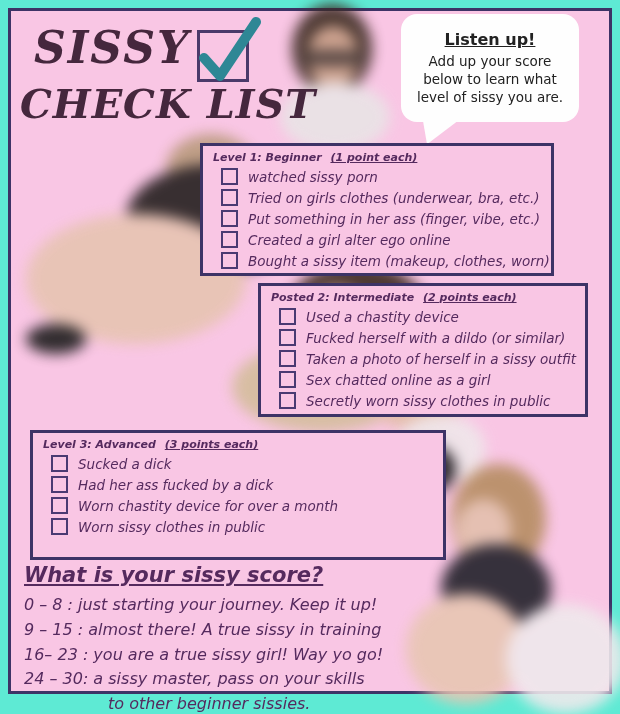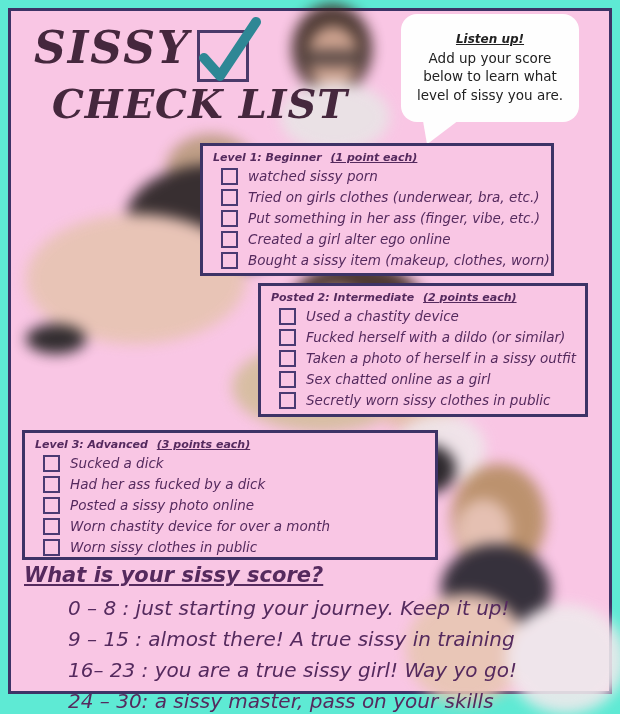--- a/index.html
+++ b/index.html
@@ -7,46 +7,46 @@
   .canvas{position:relative;width:620px;height:714px;background:#5eead4;overflow:hidden;}
   .frame{position:absolute;left:8px;top:8px;width:598px;height:680px;background:#f9c6e4;border:3px solid #3d3366;z-index:0;}
 
   
   .photo{position:absolute;z-index:1;filter:blur(7px);opacity:.9;}
   .blob{position:absolute;border-radius:50%;}
 
   
   .title{position:absolute;z-index:3;color:#45273d;font-family:"DejaVu Serif",serif;font-style:italic;font-weight:bold;line-height:1;}
   #title1{left:34px;top:26px;font-size:44px;letter-spacing:2px;}
-  #title2{left:52px;top:84px;font-size:40px;letter-spacing:1px;}
+  #title2{left:20px;top:84px;font-size:40px;letter-spacing:1px;}
 
   
   .checkicon-box{position:absolute;left:197px;top:30px;width:46px;height:46px;border:3px solid #4a3a6a;z-index:3;background:transparent;}
   .checkicon-svg{position:absolute;left:190px;top:10px;z-index:4;}
 
   
   .bubble{position:absolute;left:401px;top:14px;width:178px;height:108px;background:#fefefe;border-radius:16px;z-index:3;
           display:flex;flex-direction:column;align-items:center;justify-content:center;color:#222;text-align:center;}
-  .bubble .head{font-size:12px;font-weight:bold;font-style:italic;text-decoration:underline;margin-bottom:3px;}
+  .bubble .head{font-size:16px;font-weight:bold;text-decoration:underline;margin-bottom:3px;}
   .bubble .line{font-size:13.5px;line-height:1.35;}
   .bubble-tail{position:absolute;left:418px;top:116px;width:0;height:0;z-index:2;
                border-left:12px solid transparent;border-right:26px solid transparent;border-top:30px solid #fefefe;transform:rotate(12deg);}
 
   
   .level-box{position:absolute;border:3px solid #3d3366;background:#f9c6e4;z-index:3;box-sizing:border-box;padding:5px 8px 4px 10px;}
   .level-title{color:#552a5e;font-size:11px;font-weight:bold;font-style:italic;white-space:nowrap;margin-bottom:3px;}
   .level-title .pts{text-decoration:underline;margin-left:5px;}
-  .item{display:flex;align-items:flex-start;margin:4px 0 0 8px;}
+  .item{display:flex;align-items:center;margin:4px 0 0 8px;}
   .cb{width:13px;height:13px;border:2.5px solid #4a3a72;background:#f9c6e4;flex:0 0 auto;}
   .lbl{color:#552a5e;font-size:13.5px;font-style:italic;margin-left:10px;white-space:nowrap;}
 
   
   .score{position:absolute;left:24px;top:563px;z-index:3;color:#552a5e;font-style:italic;}
   .score .head{font-size:21px;font-weight:bold;text-decoration:underline;margin-bottom:6px;}
-  .score .sline{font-size:20px;line-height:1.55;white-space:nowrap;margin-left:44px;}
+  .score .sline{font-size:16px;line-height:1.55;white-space:nowrap;}
   .score .indent{padding-left:84px;}
 </style>
 </head>
 <body>
 
 <div class="canvas">
   <div class="frame"></div>
 
   <div class="photo" style="left:262px;top:4px;width:140px;height:138px;">
     <div class="blob" style="left:30px;top:0;width:80px;height:90px;background:#3a2a20;"></div>
@@ -146,37 +146,33 @@
           <span class="cb"></span>
           <span class="lbl">Sex chatted online as a girl</span>
         </div>
         <div class="item">
           <span class="cb"></span>
           <span class="lbl">Secretly worn sissy clothes in public</span>
         </div>
       </div>
   </div>
 
-  <div class="level-box" style="left:22px;top:430px;width:416px;height:130px;">
+  <div class="level-box" style="left:30px;top:430px;width:416px;height:130px;">
     <div class="level-title">
       <span>Level 3: Advanced</span>
       <span class="pts">(3 points each)</span>
     </div>
     <div>
         <div class="item">
           <span class="cb"></span>
           <span class="lbl">Sucked a dick</span>
         </div>
         <div class="item">
           <span class="cb"></span>
           <span class="lbl">Had her ass fucked by a dick</span>
-        </div>
-        <div class="item">
-          <span class="cb"></span>
-          <span class="lbl">Posted a sissy photo online</span>
         </div>
         <div class="item">
           <span class="cb"></span>
           <span class="lbl">Worn chastity device for over a month</span>
         </div>
         <div class="item">
           <span class="cb"></span>
           <span class="lbl">Worn sissy clothes in public</span>
         </div>
       </div>

